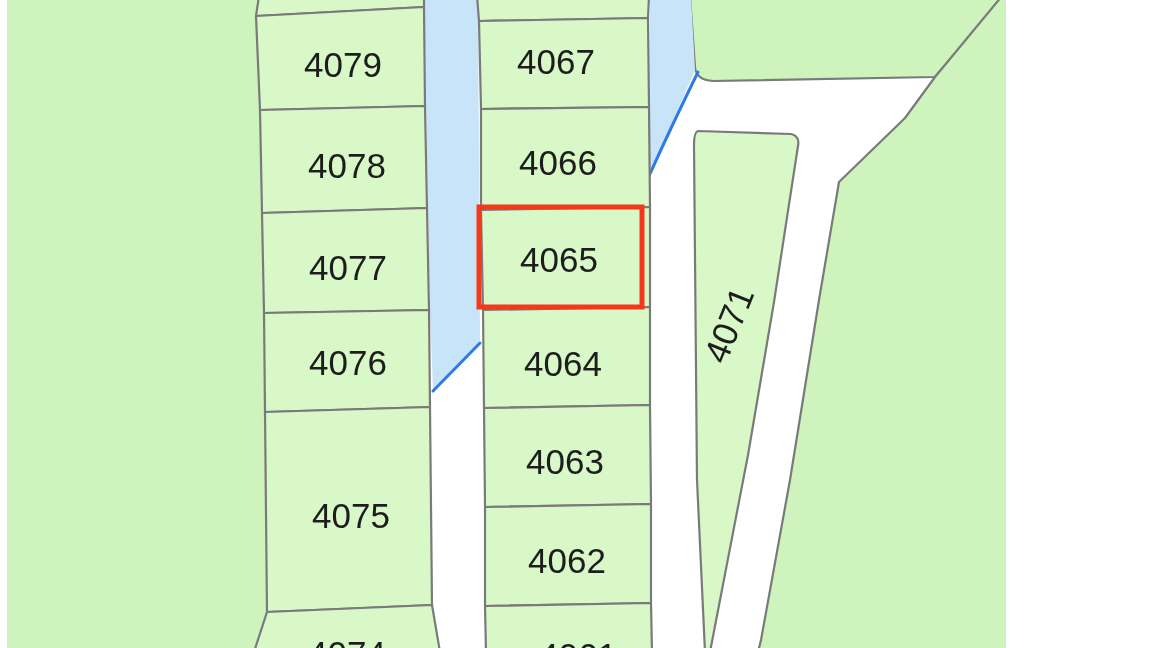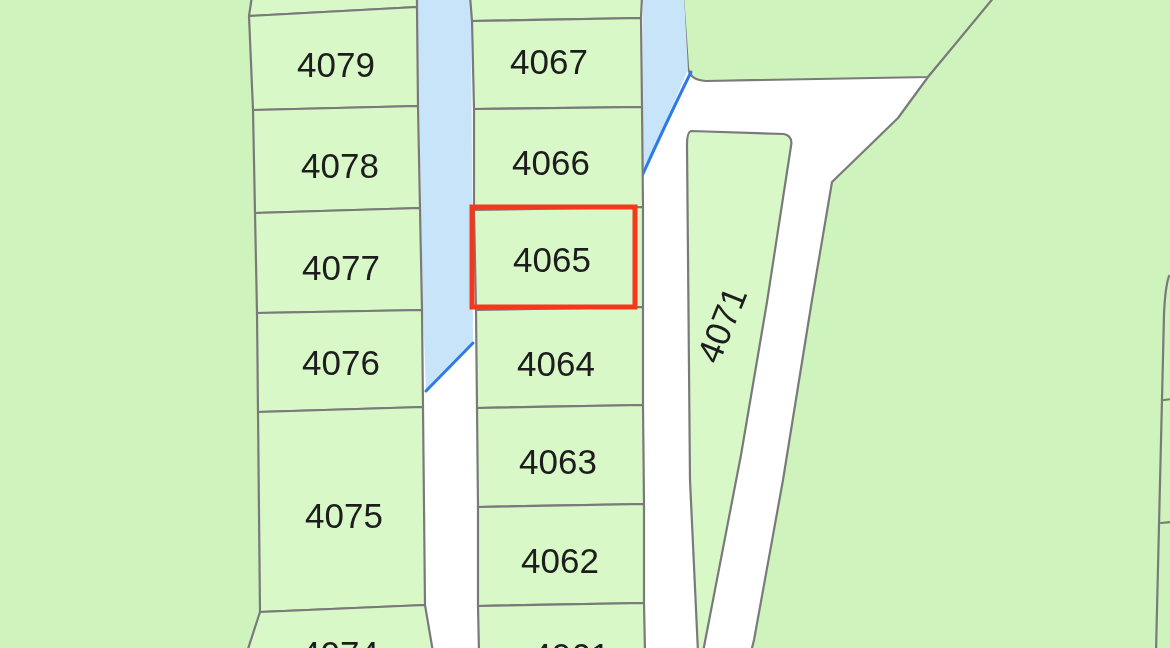--- a/index.html
+++ b/index.html
@@ -8,22 +8,23 @@
     --water_fill:#c8e4f8;
     --boundary_line:#7a7a7a;
     --water_line:#2e7be8;
     --highlight:#f5371c;
     --label_text:#1d1d1d;
     --road_fill:#ffffff;
   }
   html,body{margin:0;padding:0;background:#fff;}
   .stage{
     position:relative;
-    width:1170px;height:648px;
+    width:999px;height:648px;
     overflow:hidden;
+    padding-left:7px;
   }
   svg{display:block;}
   .road-bg{fill:var(--road_fill);}
   .area{fill:var(--area_fill);stroke:var(--boundary_line);stroke-width:2.2;stroke-linejoin:round;}
   .area-noline{fill:var(--area_fill);}
   .parcel{fill:var(--parcel_fill);stroke:var(--boundary_line);stroke-width:2.2;stroke-linejoin:round;}
   .water{fill:var(--water_fill);}
   .water-edge{fill:none;stroke:var(--water_line);stroke-width:3;stroke-linecap:round;}
   .boundary{fill:none;stroke:var(--boundary_line);stroke-width:2.2;stroke-linecap:round;}
   .highlight{fill:none;stroke:var(--highlight);stroke-width:5;stroke-linejoin:miter;}

